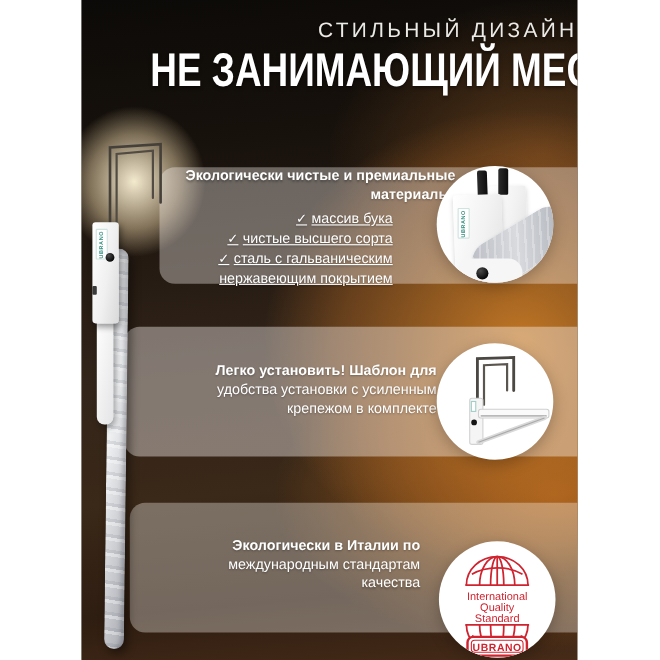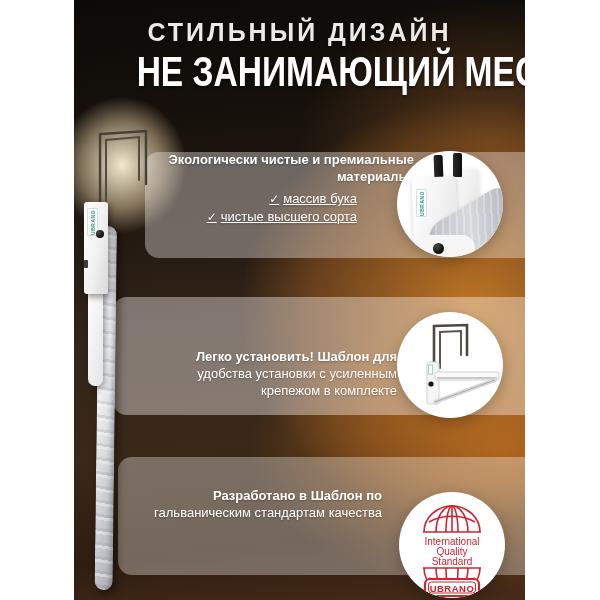--- a/index.html
+++ b/index.html
@@ -8,40 +8,40 @@
   
   .graphic{position:absolute;left:74px;top:0;width:451px;height:600px;overflow:hidden;
     background:
       radial-gradient(90px 95px at 48px 165px, rgba(255,245,216,.95) 0%, rgba(250,226,180,.45) 45%, rgba(250,226,180,0) 72%),
       radial-gradient(300px 270px at 400px 310px, rgba(208,127,38,.90) 0%, rgba(172,101,36,.45) 55%, rgba(172,101,36,0) 78%),
       radial-gradient(340px 190px at 430px 450px, rgba(198,113,28,.85) 0%, rgba(198,113,28,0) 75%),
       radial-gradient(260px 190px at 420px 140px, rgba(142,86,36,.55) 0%, rgba(142,86,36,0) 75%),
       linear-gradient(175deg,#0c0a08 0%,#15100b 18%,#241a12 38%,#33251a 55%,#3a2818 72%,#2e1d11 88%,#462b18 100%);}
   
   .titles{position:absolute;left:0;top:18px;width:100%;text-align:center;z-index:4;}
-  .title-1{font-size:25px;letter-spacing:3px;color:#eceae6;font-weight:700;
-           text-shadow:0 1px 3px rgba(0,0,0,.4);}
+  .title-1{font-size:19px;letter-spacing:3px;color:#eceae6;font-weight:400;
+           text-shadow:0 1px 3px rgba(0,0,0,.4);text-align:right;}
   .title-2{margin-top:3px;font-size:43px;font-weight:bold;color:#ffffff;line-height:1.0;
            text-shadow:0 2px 4px rgba(0,0,0,.45);}
   .title-2 .squeeze{display:inline-block;transform:scaleX(.78);transform-origin:50% 50%;white-space:nowrap;}
   
   .panel{position:absolute;right:0;background:rgba(252,248,244,.40);border-radius:14px 0 0 14px;z-index:1;}
   .panel-1{left:71px;top:152px;height:106px;background:rgba(252,248,244,.36);}
   .panel-2{left:39px;top:297px;height:118px;}
   .panel-3{left:44px;top:457px;height:118px;background:rgba(252,248,244,.34);}
   
   .row-text{position:absolute;left:78px;color:#ffffff;z-index:3;font-size:13px;line-height:17px;
             text-shadow:0 1px 2px rgba(0,0,0,.30);text-align:right;}
   .row-text b{font-weight:bold;}
   .ft-heading{font-weight:bold;width:262px;margin:0 0 5px 0;}
   .ft-items{width:205px;text-decoration:underline;}
   .ft-item{margin:0;}
   .check{display:inline;margin-right:4px;font-size:12px;}
   .row-1{top:151px;}
-  .row-2{top:348px;width:245px;}
+  .row-2{top:328px;width:245px;}
   .row-3{top:487px;width:230px;}
   
   .bubble{position:absolute;width:106px;height:106px;border-radius:50%;background:#ffffff;
           overflow:hidden;z-index:3;box-shadow:0 4px 14px rgba(0,0,0,.25);}
   .bubble-1{left:323px;top:151px;}
   .bubble-2{left:323px;top:312px;}
   .bubble-3{left:325px;top:492px;}
   
   .slab{position:absolute;border-radius:3px;background:linear-gradient(105deg,#ffffff 0%,#f2f2f2 55%,#e2e2e4 100%);
         box-shadow:0 2px 5px rgba(0,0,0,.18);}
@@ -109,31 +109,32 @@
       </div>
       <div class="knob"></div>
       <div class="notch"></div>
     </div>
 
     <div class="row-text row-1">
       <p class="ft-heading">Экологически чистые и премиальные материалы:</p>
       <div class="ft-items">
         <div class="ft-item"><span class="check">✓</span><span>массив бука</span></div>
         <div class="ft-item"><span class="check">✓</span><span>чистые высшего сорта</span></div>
+        <div class="ft-item"><span class="check">✓</span><span>сталь с гальваническим нержавеющим покрытием</span></div>
       </div>
     </div>
 
     <div class="row-text row-2">
       <b>Легко установить! Шаблон для</b>
       <span>удобства установки с усиленным крепежом в комплекте</span>
     </div>
 
     <div class="row-text row-3">
-      <b>Разработано в Шаблон по</b>
-      <span>гальваническим стандартам качества</span>
+      <b>Экологически в Италии по</b>
+      <span>международным стандартам качества</span>
     </div>
 
     <div class="bubble bubble-1">
       <div class="slab slab-back"></div>
       <div class="hook-bar hook-bar-2"></div>
       <div class="hook-bar hook-bar-1"></div>
       <div class="slab slab-front"></div>
       <div class="cover"></div>
       <div class="soft-pad"></div>
       <div class="mini-label">

